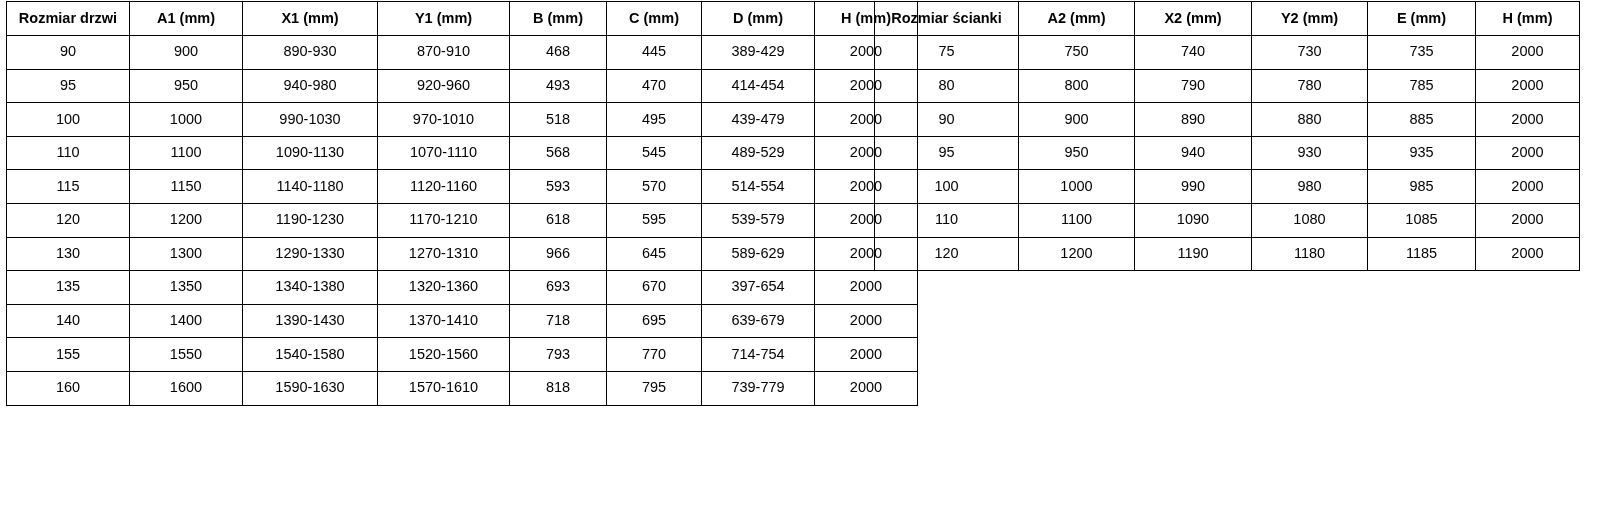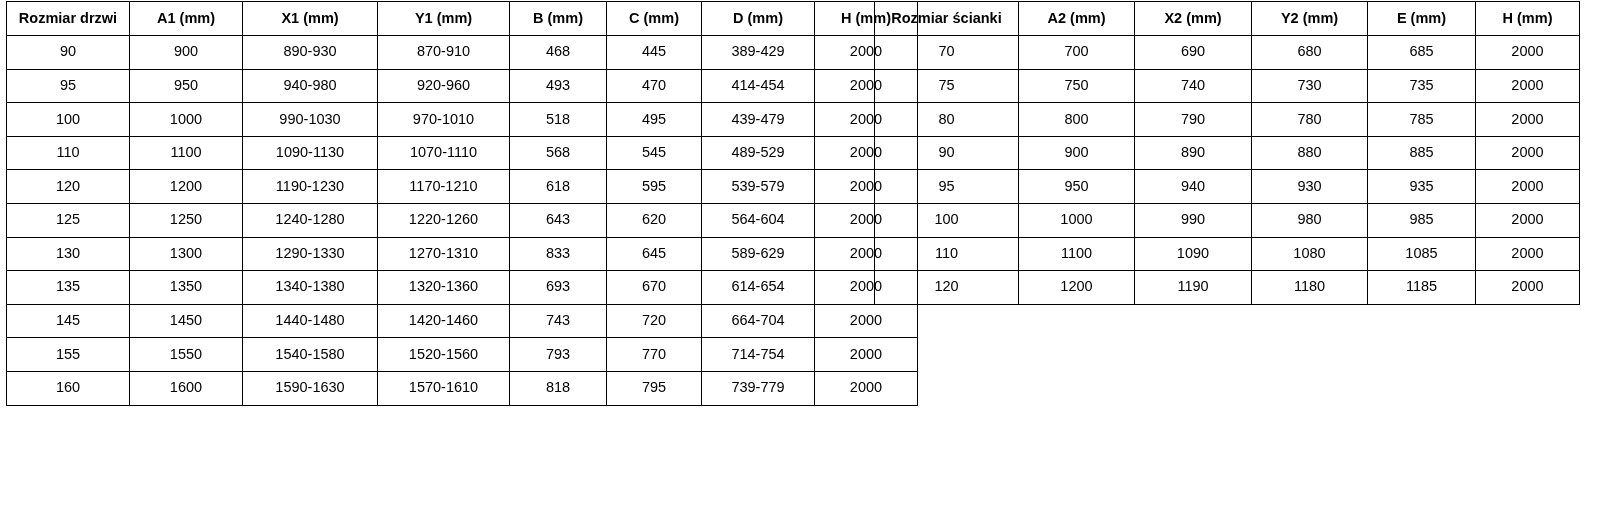--- a/index.html
+++ b/index.html
@@ -135,67 +135,67 @@
             <td>110</td>
             <td>1100</td>
             <td>1090-1130</td>
             <td>1070-1110</td>
             <td>568</td>
             <td>545</td>
             <td>489-529</td>
             <td>2000</td>
           </tr>
           <tr>
+            <td>115</td>
+            <td>1150</td>
+            <td>1140-1180</td>
+            <td>1120-1160</td>
+            <td>593</td>
+            <td>570</td>
+            <td>514-554</td>
+            <td>2000</td>
+          </tr>
+          <tr>
             <td>120</td>
             <td>1200</td>
             <td>1190-1230</td>
             <td>1170-1210</td>
             <td>618</td>
             <td>595</td>
             <td>539-579</td>
             <td>2000</td>
           </tr>
           <tr>
-            <td>125</td>
-            <td>1250</td>
-            <td>1240-1280</td>
-            <td>1220-1260</td>
-            <td>643</td>
-            <td>620</td>
-            <td>564-604</td>
-            <td>2000</td>
-          </tr>
-          <tr>
             <td>130</td>
             <td>1300</td>
             <td>1290-1330</td>
             <td>1270-1310</td>
-            <td>833</td>
+            <td>966</td>
             <td>645</td>
             <td>589-629</td>
             <td>2000</td>
           </tr>
           <tr>
             <td>135</td>
             <td>1350</td>
             <td>1340-1380</td>
             <td>1320-1360</td>
             <td>693</td>
             <td>670</td>
-            <td>614-654</td>
-            <td>2000</td>
-          </tr>
-          <tr>
-            <td>145</td>
-            <td>1450</td>
-            <td>1440-1480</td>
-            <td>1420-1460</td>
-            <td>743</td>
-            <td>720</td>
-            <td>664-704</td>
+            <td>397-654</td>
+            <td>2000</td>
+          </tr>
+          <tr>
+            <td>140</td>
+            <td>1400</td>
+            <td>1390-1430</td>
+            <td>1370-1410</td>
+            <td>718</td>
+            <td>695</td>
+            <td>639-679</td>
             <td>2000</td>
           </tr>
           <tr>
             <td>155</td>
             <td>1550</td>
             <td>1540-1580</td>
             <td>1520-1560</td>
             <td>793</td>
             <td>770</td>
             <td>714-754</td>
@@ -230,28 +230,20 @@
             <th>Rozmiar ścianki</th>
             <th>A2 (mm)</th>
             <th>X2 (mm)</th>
             <th>Y2 (mm)</th>
             <th>E (mm)</th>
             <th>H (mm)</th>
           </tr>
       </thead>
       <tbody>
           <tr>
-            <td>70</td>
-            <td>700</td>
-            <td>690</td>
-            <td>680</td>
-            <td>685</td>
-            <td>2000</td>
-          </tr>
-          <tr>
             <td>75</td>
             <td>750</td>
             <td>740</td>
             <td>730</td>
             <td>735</td>
             <td>2000</td>
           </tr>
           <tr>
             <td>80</td>
             <td>800</td>

